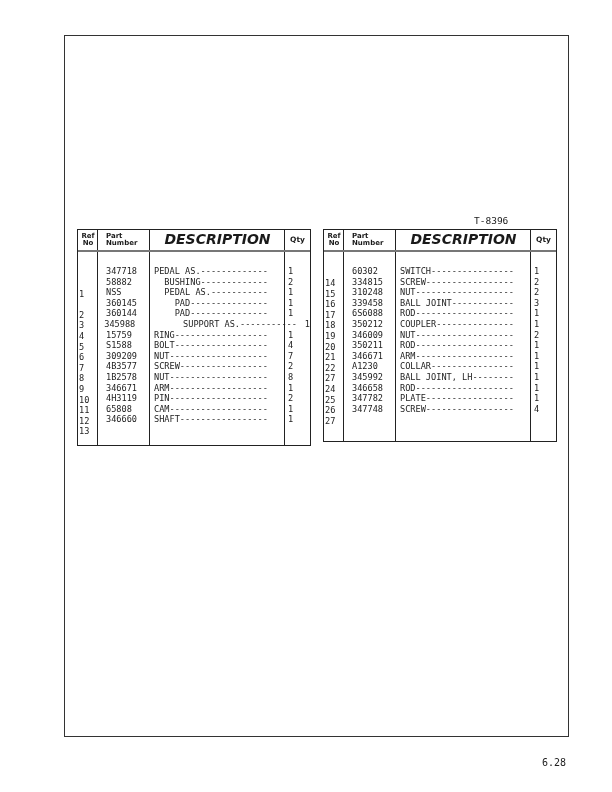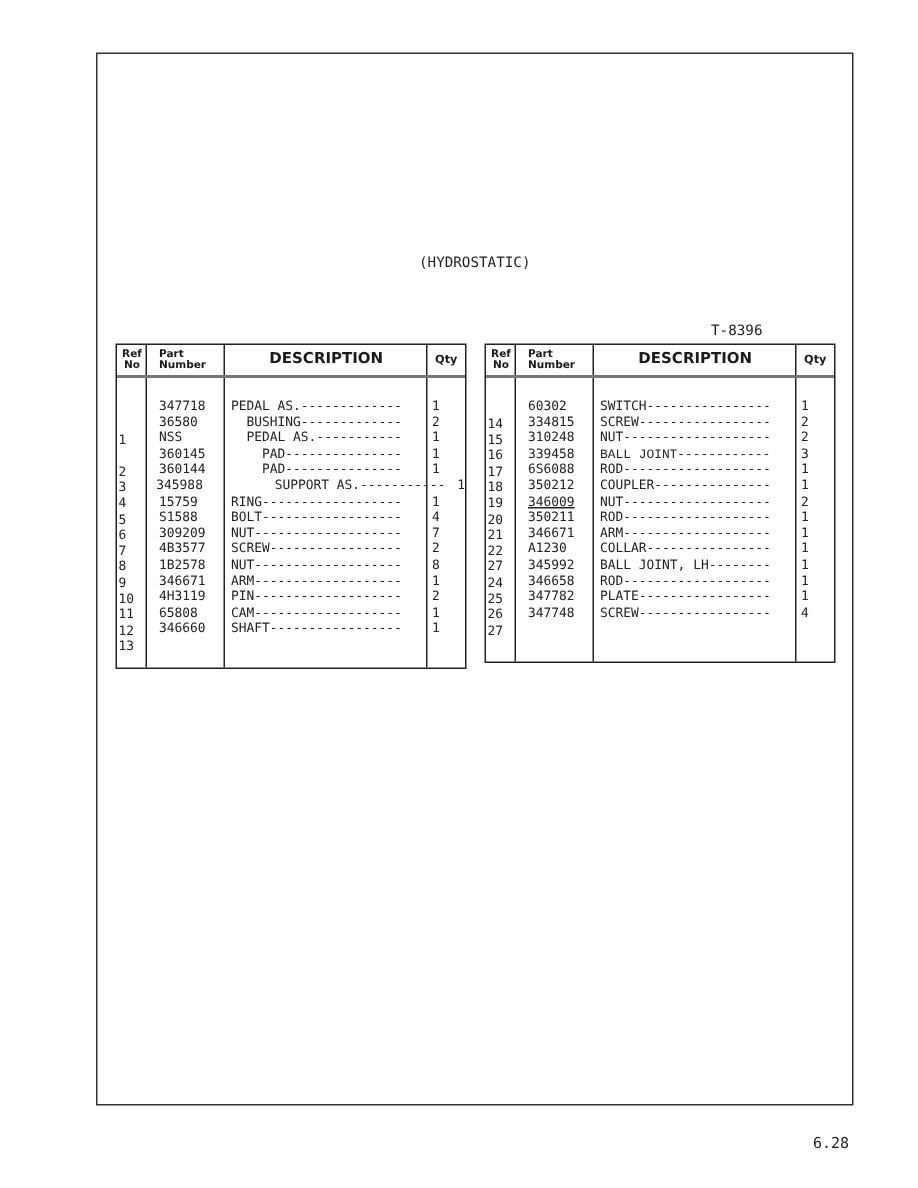--- a/index.html
+++ b/index.html
@@ -13,37 +13,36 @@
   .ptable.left { left:12px; width:234px; height:217px; }
   .ptable.right { left:258px; width:234px; height:213px; }
   .cols { position:absolute; inset:0; display:flex; }
   .col { border-right:1.5px solid #222; box-sizing:border-box; position:relative; }
   .col:last-child { border-right:none; }
   .c-ref { width:20px; } .c-part { width:52px; } .c-desc { width:135px; } .c-qty { flex:1; }
   .thead { position:absolute; left:0; right:0; top:0; height:20px; border-bottom:2px solid #777; display:flex; }
   .th { box-sizing:border-box; font-family:"DejaVu Sans", sans-serif; font-weight:bold; font-size:7px; line-height:7.5px; display:flex; align-items:center; }
   .th.ref { width:20px; justify-content:center; text-align:center; }
   .th.part { width:52px; padding-left:8px; }
-  .th.desc { width:135px; justify-content:center; font-size:10px; }
+  .th.desc { width:135px; justify-content:center; font-size:14px;font-style:italic; }
   .th.qty { flex:1; justify-content:center; font-size:7.5px; }
   .tbody { position:absolute; left:0; right:0; top:36px; }
   .row { display:flex; height:10.6px; font-family:"DejaVu Sans Mono", monospace; font-size:8.6px; line-height:10.6px; color:#222; white-space:nowrap; }
   .row .ref { width:20px; padding-left:1px; box-sizing:border-box;margin-top:12px; }
   .row .part { width:52px; padding-left:8px; box-sizing:border-box; }
   .row .desc { width:135px; padding-left:4px; box-sizing:border-box; overflow:hidden; }
   .row .qty { flex:1; padding-left:3px; box-sizing:border-box; }
   .page-num { position:absolute; left:542px; top:757px; font-family:"DejaVu Sans Mono", monospace; font-size:10px; color:#222; }
 </style>
 </head>
 <body>
 
 <div class="frame">
 
   <div class="group-title">
-    <div>(HYDROSTATIC)</div>
   </div>
 
   <div class="fig-ref">T-8396</div>
 
   <div class="ptable left">
     <div class="cols">
       <div class="col c-ref"></div>
       <div class="col c-part"></div>
       <div class="col c-desc"></div>
       <div class="col c-qty"></div>
@@ -56,21 +55,21 @@
     </div>
     <div class="tbody" id="left-body">
         <div class="row">
           <div class="ref" style="white-space: pre;"></div>
           <div class="part" style="white-space: pre;">347718</div>
           <div class="desc" style="white-space: pre;">PEDAL AS.-------------</div>
           <div class="qty" style="white-space: pre;">1</div>
         </div>
         <div class="row">
           <div class="ref" style="white-space: pre;">1</div>
-          <div class="part" style="white-space: pre;">36580</div>
+          <div class="part" style="white-space: pre;">58882</div>
           <div class="desc" style="white-space: pre;">  BUSHING-------------</div>
           <div class="qty" style="white-space: pre;">2</div>
         </div>
         <div class="row">
           <div class="ref" style="white-space: pre;"></div>
           <div class="part" style="white-space: pre;">NSS</div>
           <div class="desc" style="white-space: pre;">  PEDAL AS.-----------</div>
           <div class="qty" style="white-space: pre;">1</div>
         </div>
         <div class="row">
@@ -176,38 +175,38 @@
         </div>
         <div class="row">
           <div class="ref" style="white-space: pre;">16</div>
           <div class="part" style="white-space: pre;">310248</div>
           <div class="desc" style="white-space: pre;">NUT-------------------</div>
           <div class="qty" style="white-space: pre;">2</div>
         </div>
         <div class="row">
           <div class="ref" style="white-space: pre;">17</div>
           <div class="part" style="white-space: pre;">339458</div>
-          <div class="desc" style="white-space: pre; font-family: Liberation Mono, monospace;">BALL JOINT------------</div>
+          <div class="desc" style="white-space: pre;">BALL JOINT------------</div>
           <div class="qty" style="white-space: pre;">3</div>
         </div>
         <div class="row">
           <div class="ref" style="white-space: pre;">18</div>
           <div class="part" style="white-space: pre;">6S6088</div>
           <div class="desc" style="white-space: pre;">ROD-------------------</div>
           <div class="qty" style="white-space: pre;">1</div>
         </div>
         <div class="row">
           <div class="ref" style="white-space: pre;">19</div>
           <div class="part" style="white-space: pre;">350212</div>
           <div class="desc" style="white-space: pre;">COUPLER---------------</div>
           <div class="qty" style="white-space: pre;">1</div>
         </div>
         <div class="row">
           <div class="ref" style="white-space: pre;">20</div>
-          <div class="part" style="white-space: pre; text-decoration: underline;">346009</div>
+          <div class="part" style="white-space: pre;">346009</div>
           <div class="desc" style="white-space: pre;">NUT-------------------</div>
           <div class="qty" style="white-space: pre;">2</div>
         </div>
         <div class="row">
           <div class="ref" style="white-space: pre;">21</div>
           <div class="part" style="white-space: pre;">350211</div>
           <div class="desc" style="white-space: pre;">ROD-------------------</div>
           <div class="qty" style="white-space: pre;">1</div>
         </div>
         <div class="row">

